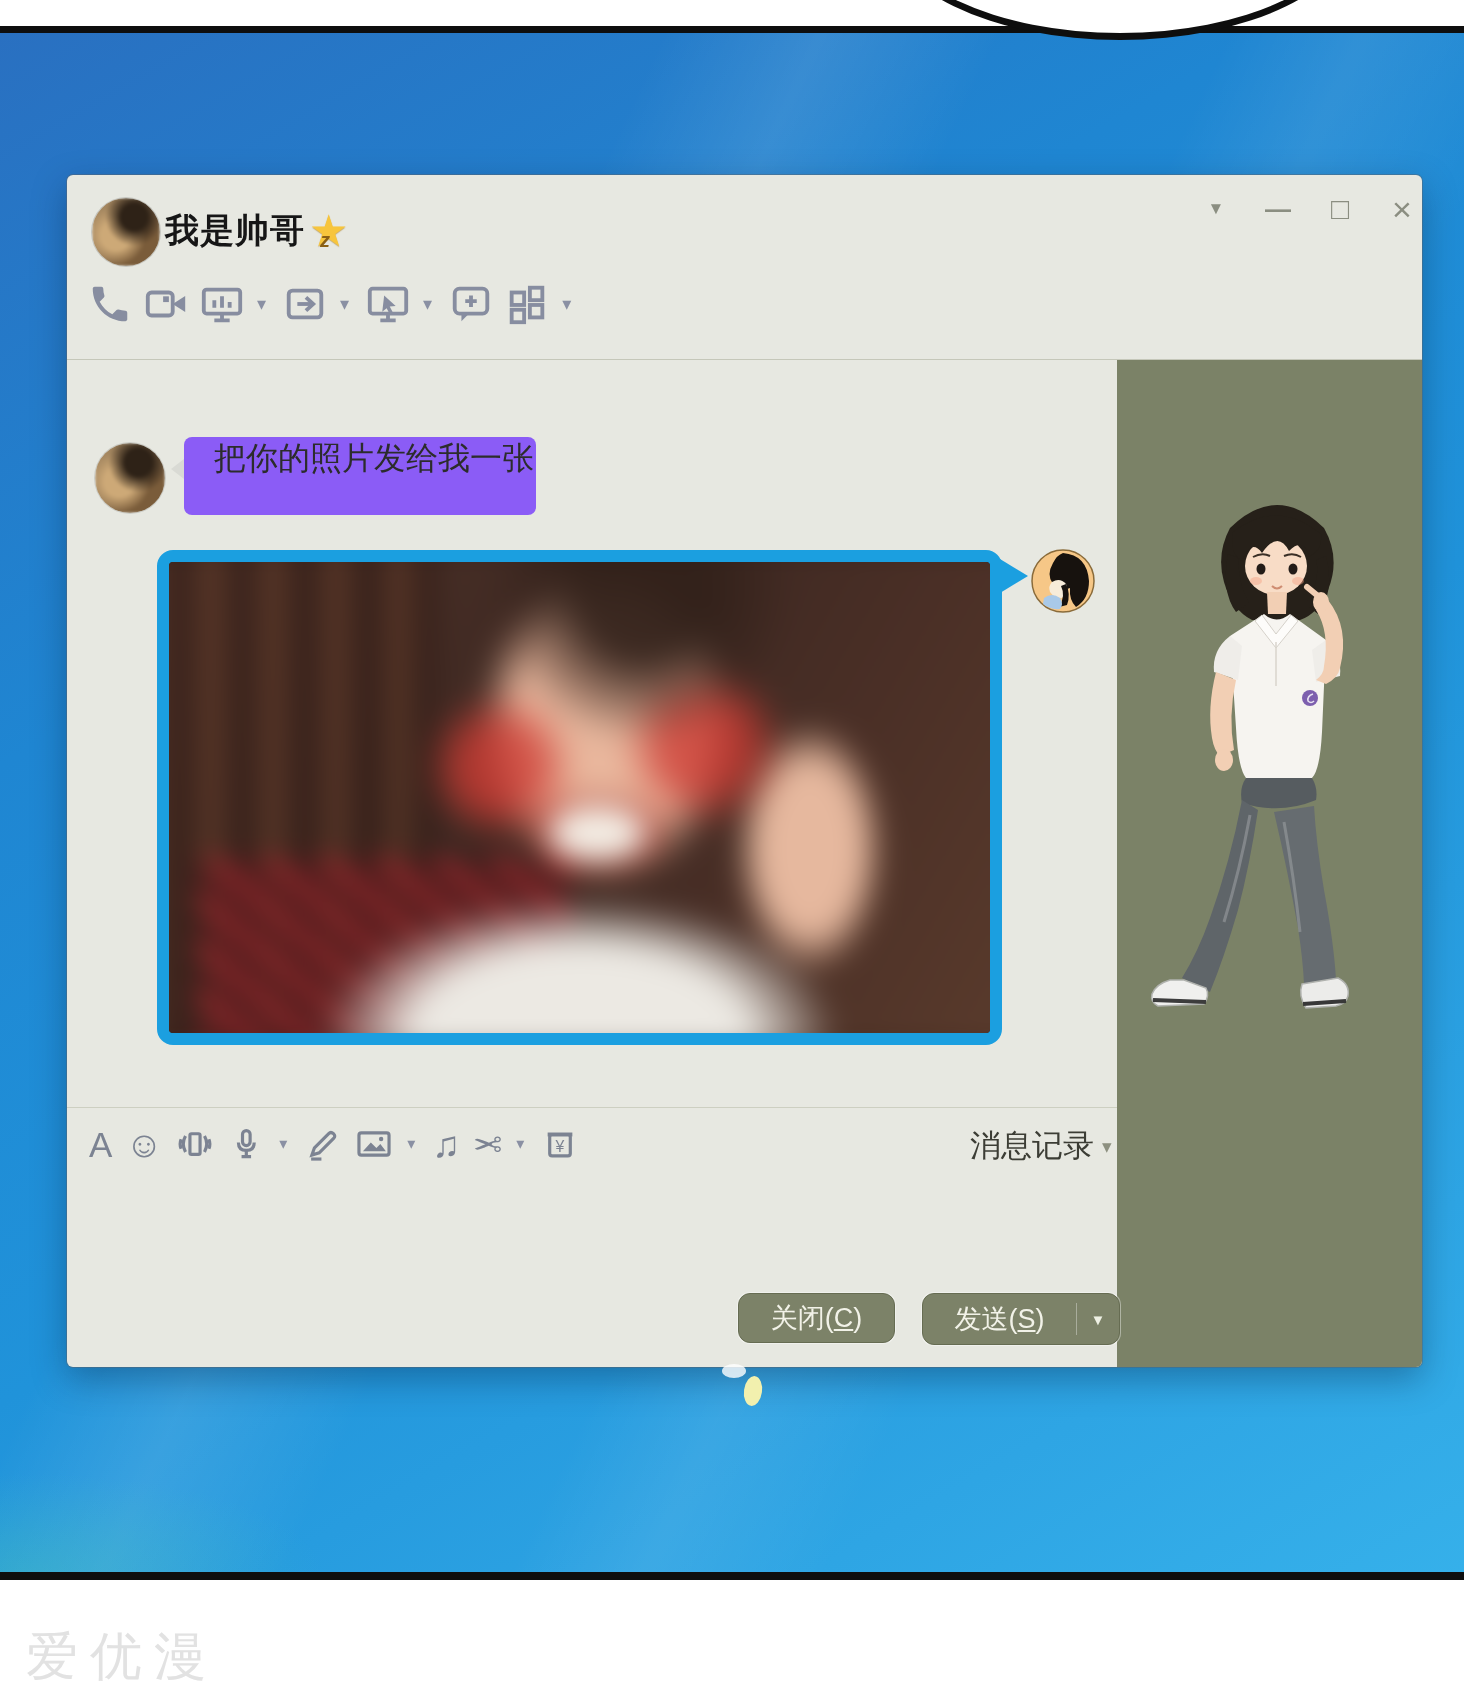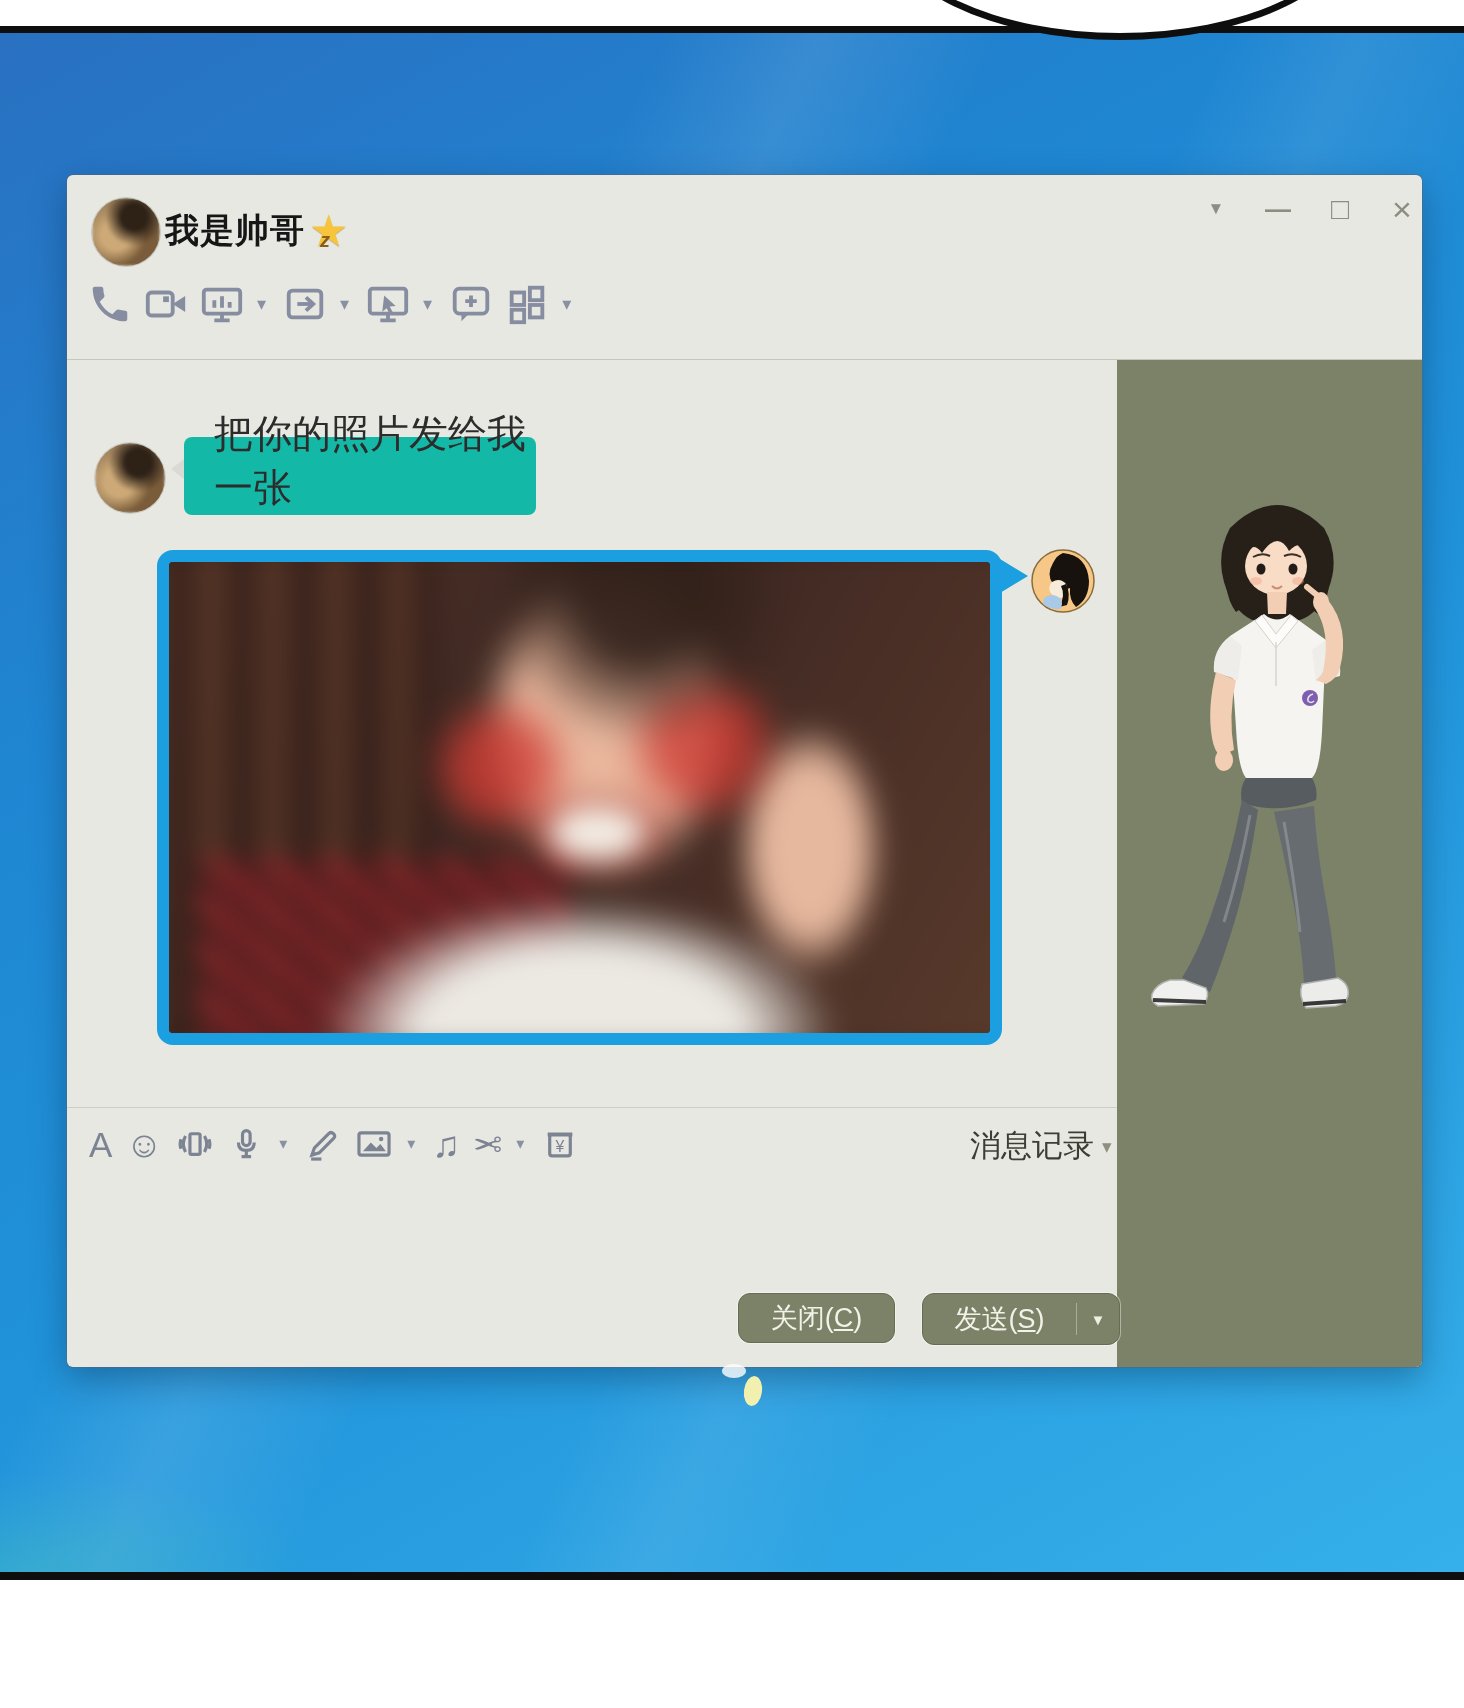--- a/index.html
+++ b/index.html
@@ -45,22 +45,22 @@
   .tbi svg{display:block;}
   .caret{font-size:18px;color:#8a90a3;margin-left:2px;margin-right:6px;line-height:1;}
   .div1{position:absolute;left:0;top:184px;width:100%;height:1px;background:#c5c7b9;}
 
   
   .panel{position:absolute;left:1050px;top:185px;width:305px;height:1007px;background:#7b8267;border-bottom-right-radius:6px;}
   .girl{position:absolute;left:1045px;top:295px;width:250px;height:560px;}
 
   
   .inavatar{position:absolute;left:28px;top:268px;width:70px;height:70px;border-radius:50%;overflow:hidden;box-shadow:0 0 0 1px rgba(0,0,0,.12);}
-  .inbubble{position:absolute;left:117px;top:262px;width:352px;height:78px;background:#14b8a6;border-radius:8px;
-    display:flex;align-items:flex-end;padding-left:30px;box-sizing:border-box;font-size:39px;color:#2c2c2c;}
+  .inbubble{position:absolute;left:117px;top:262px;width:352px;height:78px;background:#8b5cf6;border-radius:8px;
+    display:flex;align-items:flex-start;padding-left:30px;box-sizing:border-box;font-size:32px;color:#2c2c2c;}
   .inbubble::before{content:"";position:absolute;left:-13px;top:22px;width:0;height:0;
     border:10px solid transparent;border-right:13px solid #d9dad4;border-left:0;}
   .imgmsg{position:absolute;left:90px;top:375px;width:845px;height:495px;border:12px solid #1b9fe0;border-radius:16px;
     background:#2a1a16;box-sizing:border-box;overflow:hidden;}
   .photo{width:100%;height:100%;filter:blur(13px);transform:scale(1.08);
     background-image:
       radial-gradient(circle at 57% 10%, rgba(50,33,26,.95) 0 9%, rgba(50,33,26,0) 22%),
       radial-gradient(circle at 41% 44%, rgba(206,60,52,.8) 0 6%, rgba(206,60,52,0) 13%),
       radial-gradient(circle at 64% 40%, rgba(206,60,52,.8) 0 6%, rgba(206,60,52,0) 13%),
       radial-gradient(ellipse 70px 40px at 52% 57%, #f3ede4 0 55%, rgba(170,60,50,.9) 75%, rgba(170,60,50,0) 95%),
@@ -303,14 +303,15 @@
       <span class="sendsep"></span>
       <span class="sendcaret">▼</span>
     </div>
   </div>
 
   <div class="droplet2"></div>
   <div class="droplet"></div>
 
   <div class="bottom-line"></div>
   <div class="bottom-band"></div>
+  <div class="watermark">爱优漫</div>
 
 </div>
 
 </body></html>

